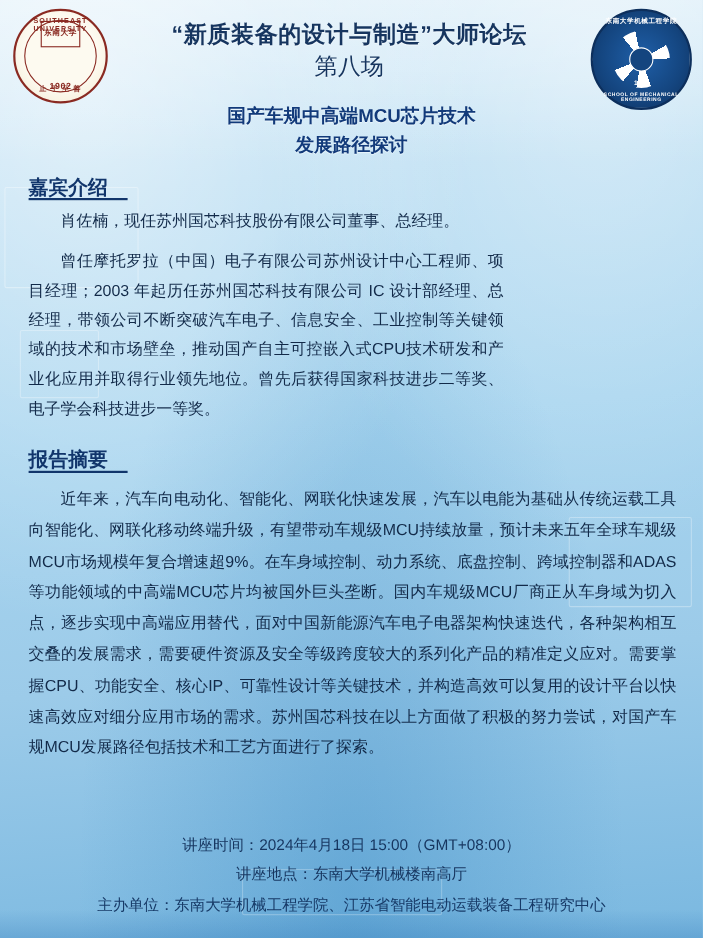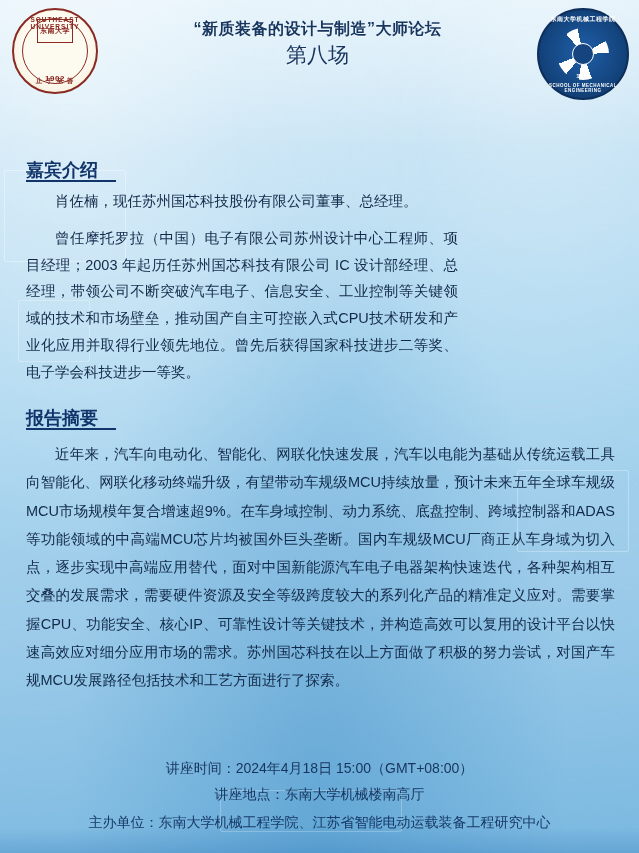--- a/index.html
+++ b/index.html
@@ -135,21 +135,21 @@
   
   .title-block {
     position: absolute;
     left: 104px;
     right: 108px;
     top: 18px;
     text-align: center;
     color: #16355f;
   }
   .title-main {
-    font-size: 16px;
+    font-size: 21px;
     font-weight: bold;
     line-height: 1.35;
     letter-spacing: 0.5px;
     text-shadow: 0 1px 1px rgba(255,255,255,0.65);
   }
   .title-session {
     font-size: 21px;
     font-weight: normal;
     line-height: 1.4;
     text-shadow: 0 1px 1px rgba(255,255,255,0.65);
@@ -362,20 +362,24 @@
     <div class="rlabel rl-top">东南大学机械工程学院</div>
     <div class="swirl"></div>
     <div class="year">1916</div>
     <div class="rlabel rl-bottom">SCHOOL OF MECHANICAL ENGINEERING</div>
   </div>
 
   <div class="title-block">
     <div class="title-main">“新质装备的设计与制造”大师论坛</div>
     <div class="title-session">第八场</div>
   </div>
+  <div class="subtitle-block">
+    <div class="subtitle">国产车规中高端MCU芯片技术</div>
+    <div class="subtitle">发展路径探讨</div>
+  </div>
 
   <div class="section-heading sh-guest">嘉宾介绍</div>
 
   <div class="guest-text">
     <p>肖佐楠，现任苏州国芯科技股份有限公司董事、总经理。</p>
     <p>曾任摩托罗拉（中国）电子有限公司苏州设计中心工程师、项目经理；2003 年起历任苏州国芯科技有限公司 IC 设计部经理、总经理，带领公司不断突破汽车电子、信息安全、工业控制等关键领域的技术和市场壁垒，推动国产自主可控嵌入式CPU技术研发和产业化应用并取得行业领先地位。曾先后获得国家科技进步二等奖、电子学会科技进步一等奖。</p>
   </div>
 
 
   <div class="section-heading sh-abstract">报告摘要</div>

